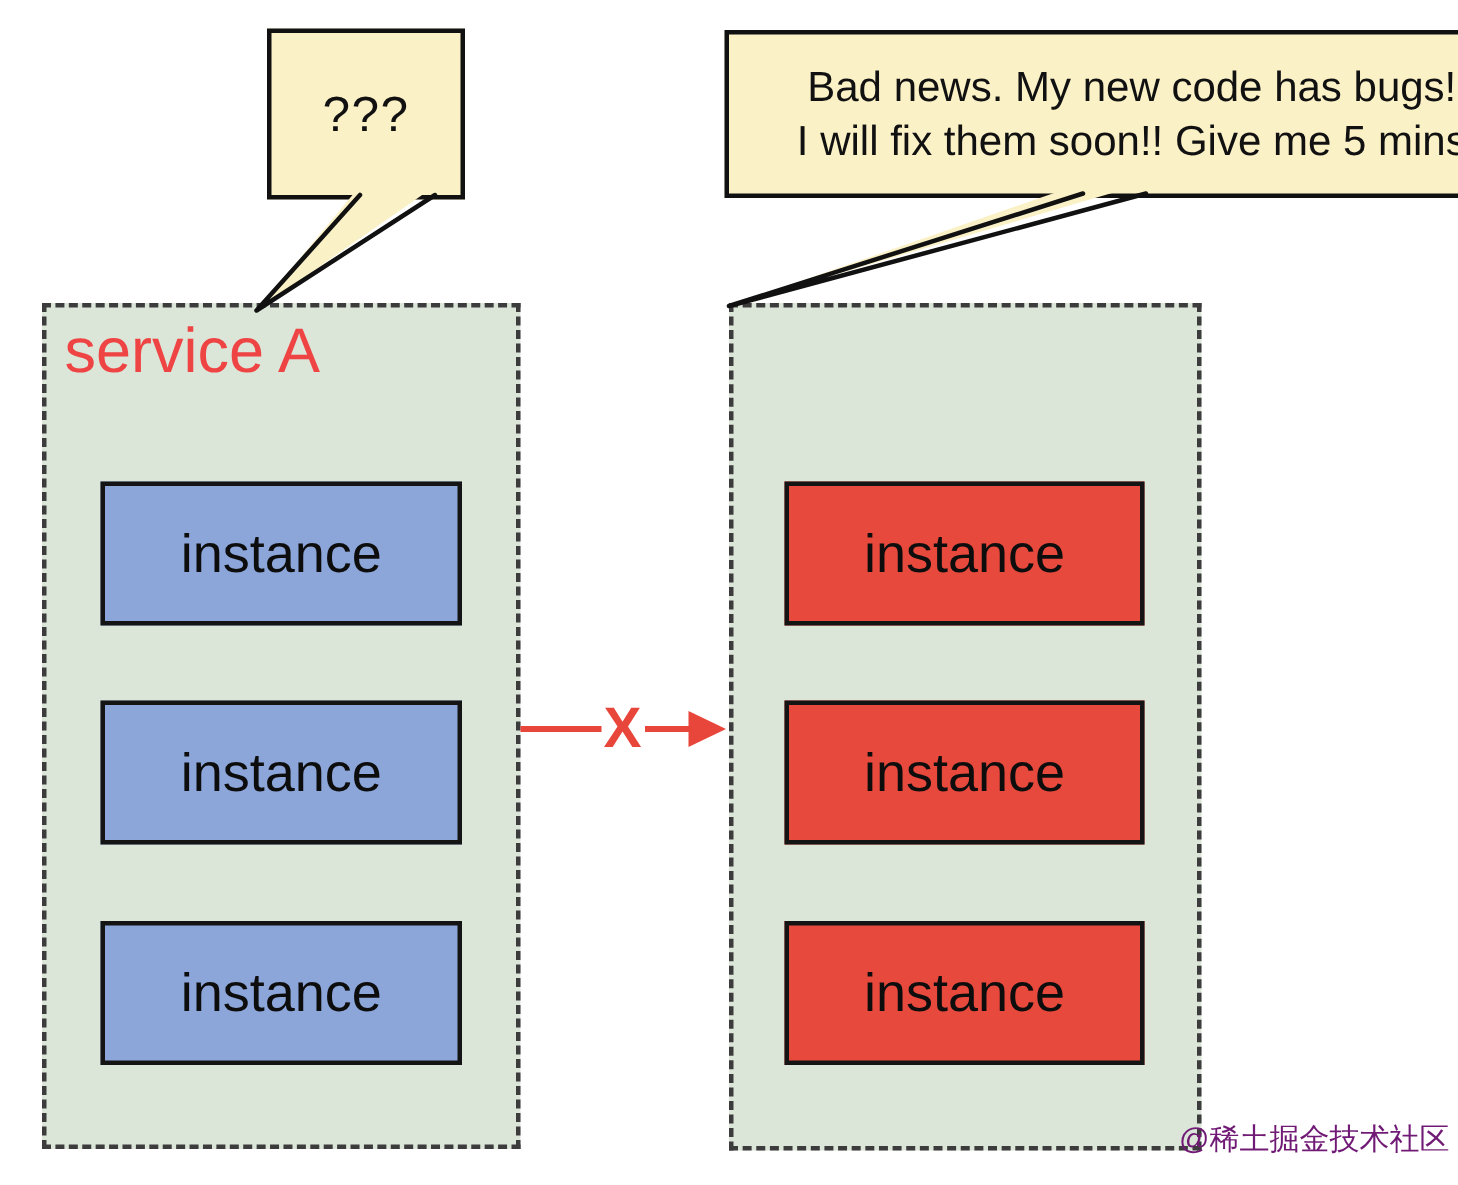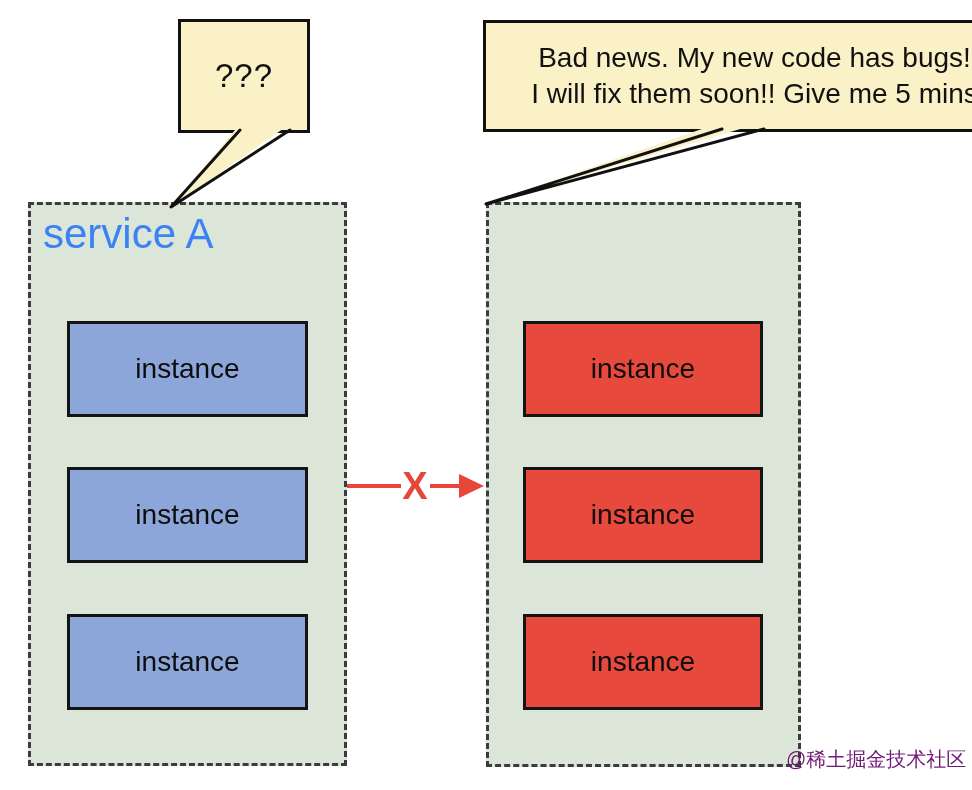--- a/index.html
+++ b/index.html
@@ -59,36 +59,36 @@
     border: 3px dashed #3c3c3c;
     box-sizing: border-box;
     z-index: 1;
   }
   .service-a { left: 28px;  top: 202px; width: 319px; height: 564px; }
   .service-b { left: 486px; top: 202px; width: 315px; height: 565px; }
 
   .service-title {
     position: absolute;
     font-size: 42px;
-    color: #3b82f6;
+    color: #ef4444;
     z-index: 2;
     white-space: nowrap;
   }
   .title-a { left: 43px;  top: 210px; }
   .title-b { left: 500px; top: 210px; }
 
   
   .instance {
     position: absolute;
     box-sizing: border-box;
     border: 3px solid #141414;
     display: flex;
     align-items: center;
     justify-content: center;
-    font-size: 28px;
+    font-size: 36px;
     color: #0d0d0d;
     z-index: 2;
   }
   .instance-a { left: 67px;  width: 241px; height: 96px; background: #8ca6da; }
   .instance-b { left: 523px; width: 240px; height: 96px; background: #e8493d; }
   .row-1 { top: 321px; }
   .row-2 { top: 467px; }
   .row-3 { top: 614px; }
 
   

